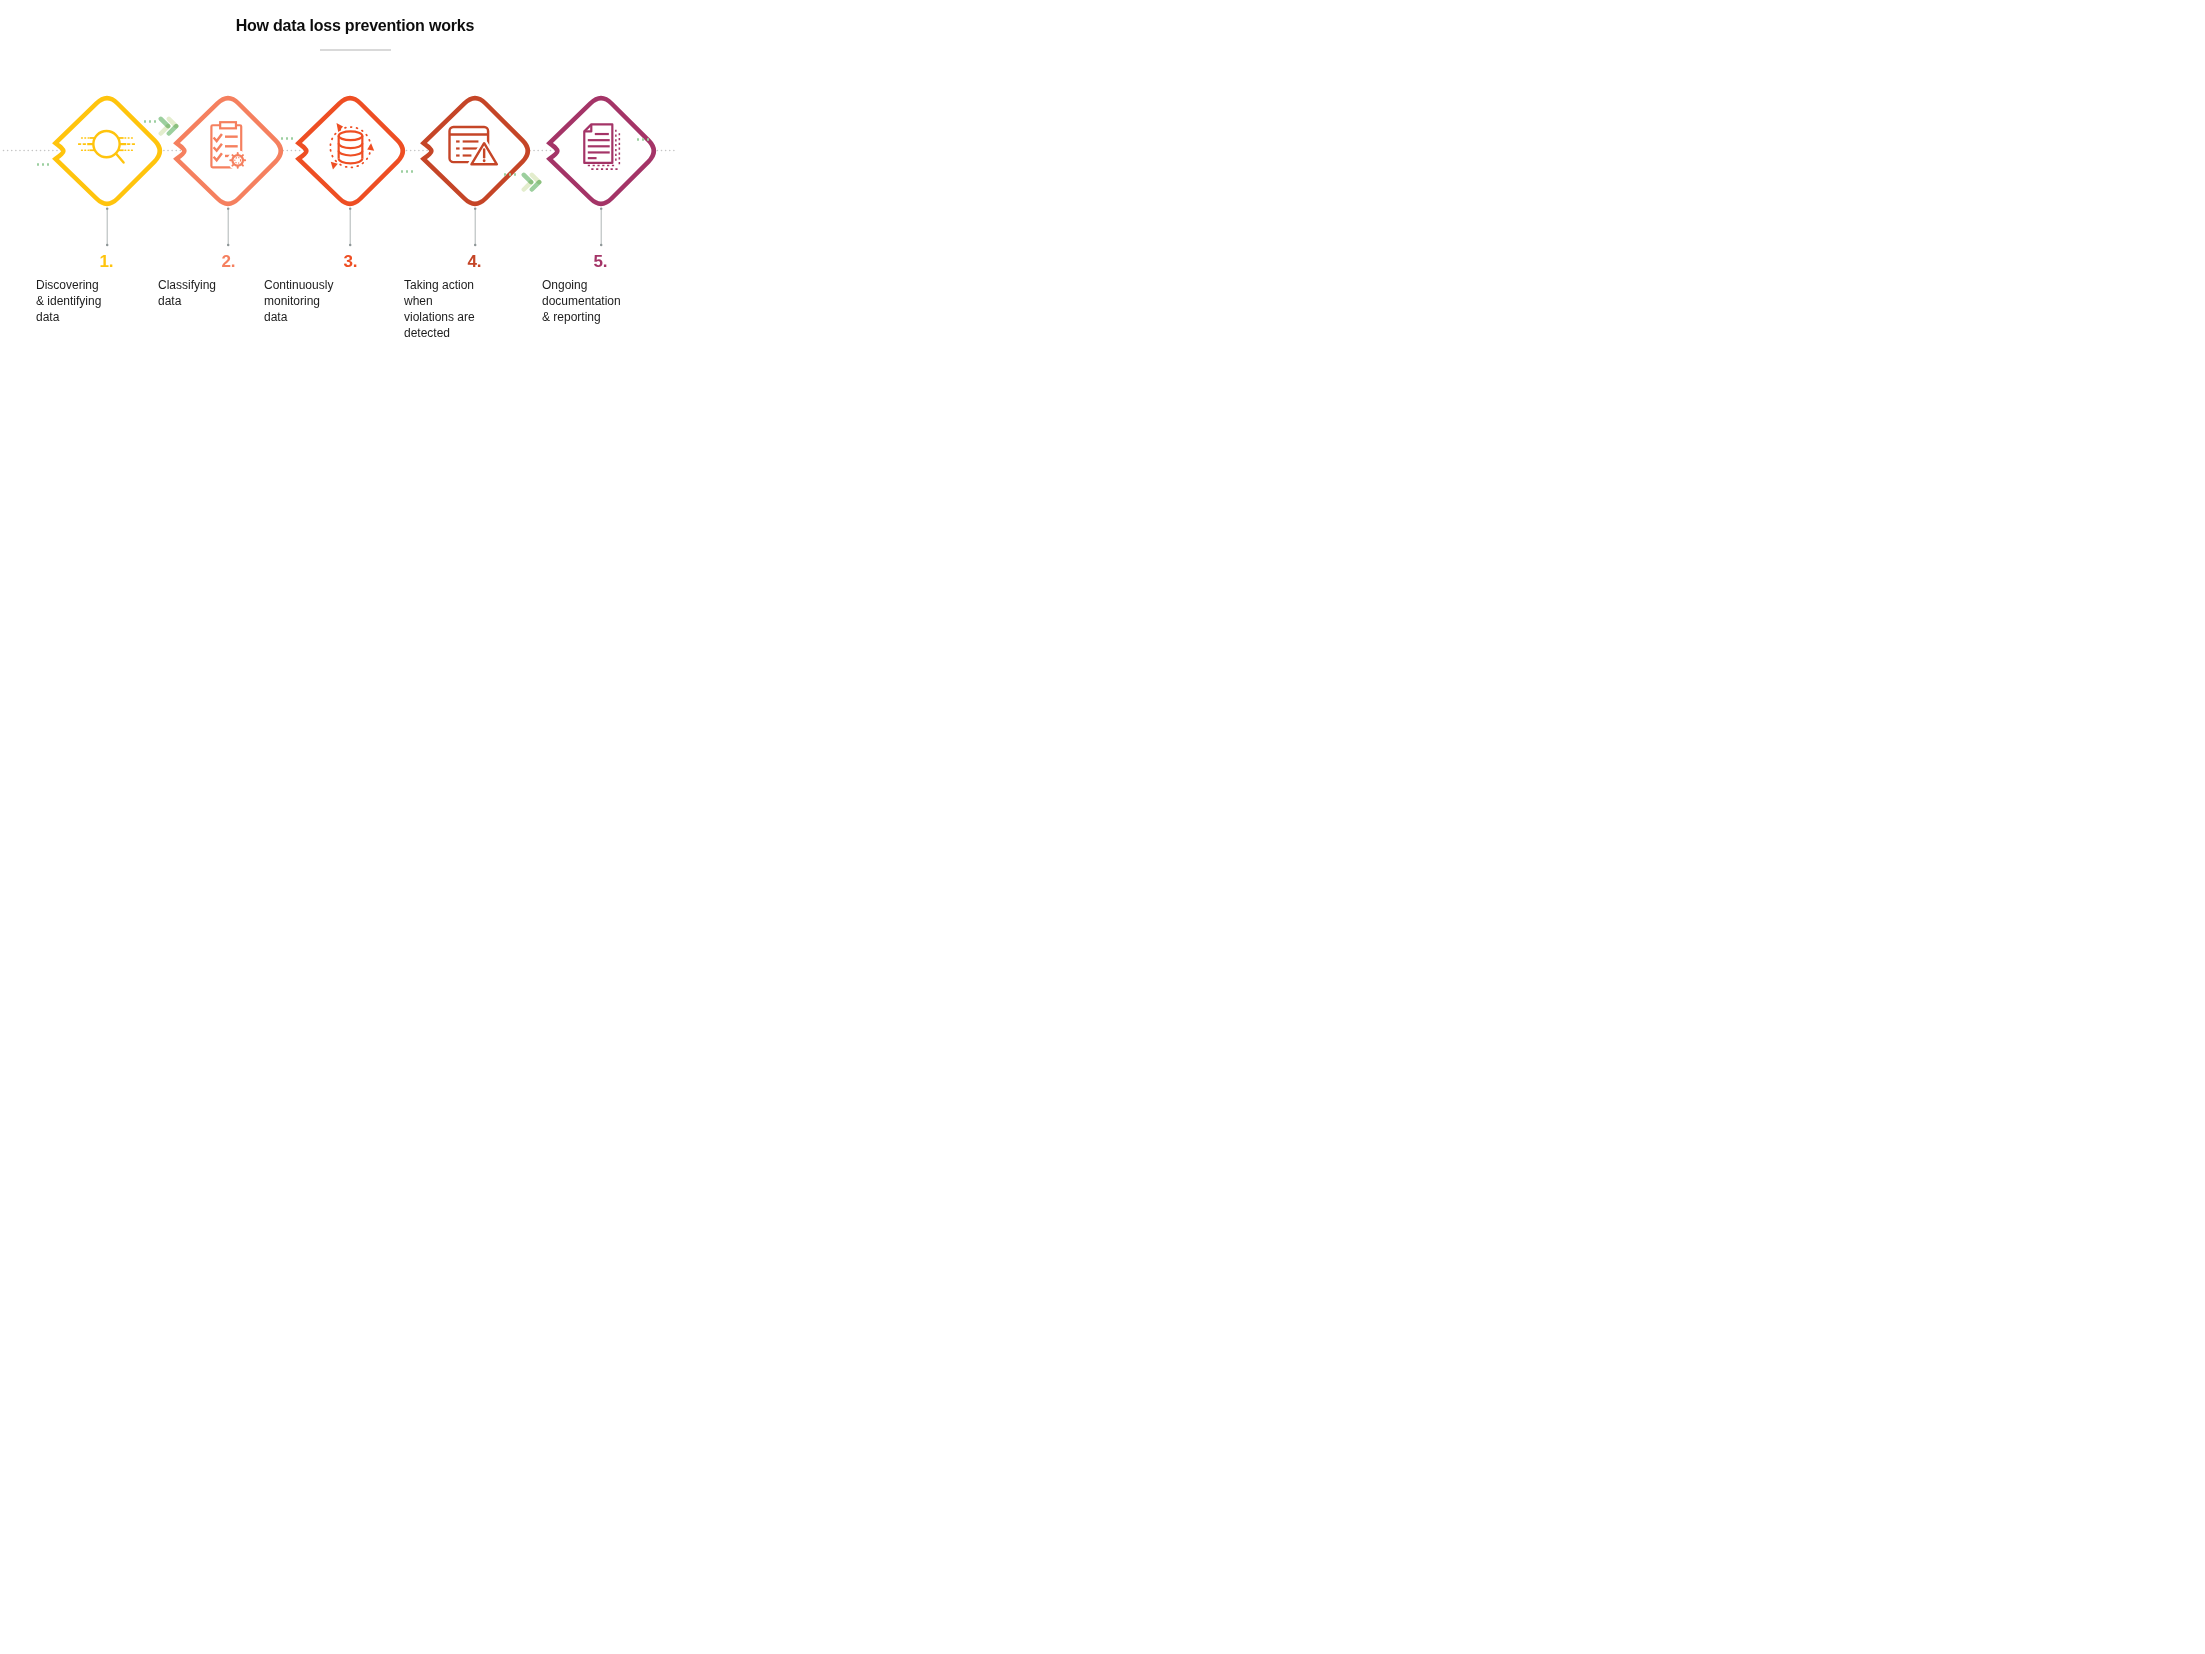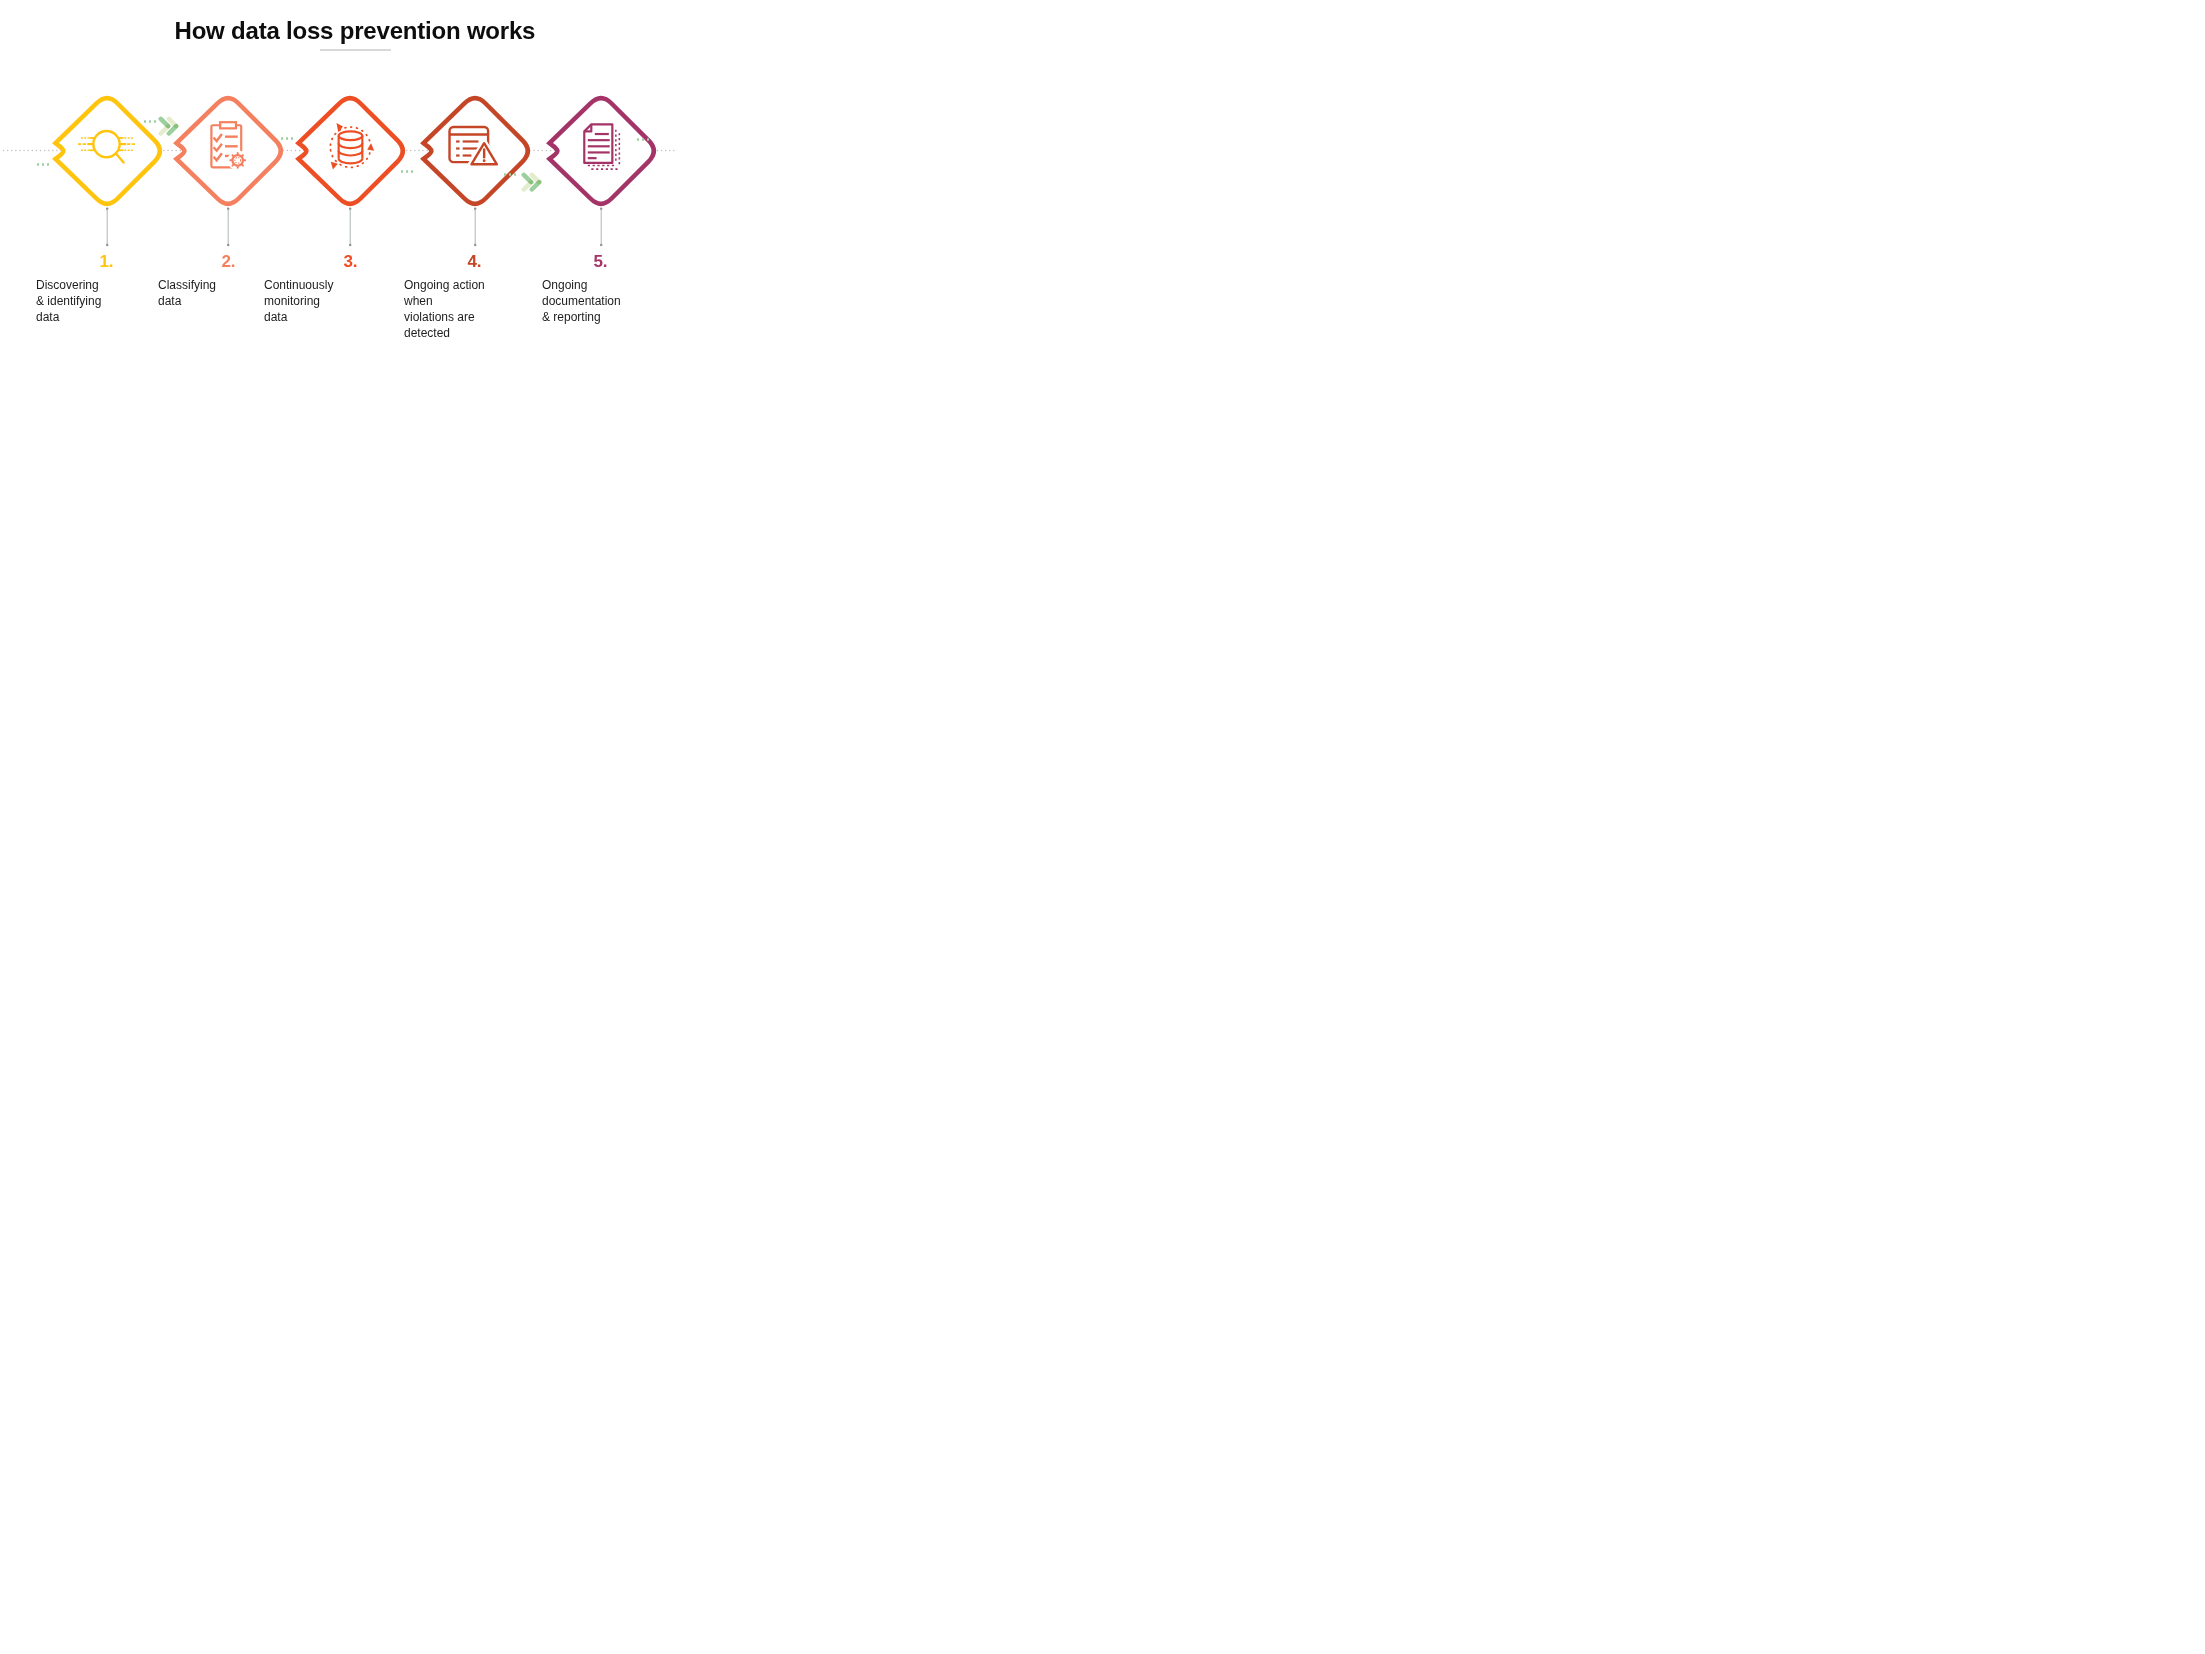--- a/index.html
+++ b/index.html
@@ -3,21 +3,21 @@
 <meta charset="utf-8">
 <style>
   html,body{margin:0;padding:0;background:#ffffff;}
   #stage{
     position:relative;width:679px;height:382px;overflow:hidden;background:#fff;
     font-family:"Liberation Sans", sans-serif;
   }
   
   .title{
     position:absolute;top:17px;left:15.4px;width:679px;text-align:center;
-    font-size:24px;font-weight:800;letter-spacing:-0.2px;color:var(--title,#0d0d0d);
+    font-size:16px;font-weight:800;letter-spacing:-0.2px;color:var(--title,#0d0d0d);
   }
   .title-underline{
     position:absolute;top:49px;left:320px;width:71px;height:2.2px;
     background:var(--underline,#d9d9d9);
   }
   
   .timeline{position:absolute;left:0;top:147px;width:679px;height:7px;z-index:1;}
   
   .step{position:absolute;}
   .diamond{position:absolute;z-index:2;}
@@ -188,21 +188,21 @@
         <line x1="87" y1="67" x2="87" y2="85" stroke-width="5.5" stroke-linecap="round"></line>
         <circle cx="87" cy="93" r="3.2" fill="currentColor" stroke="none"></circle>
       </svg>
     </div>
     <svg class="connector" style="left:473px;top:206px" width="4.4" height="42" viewBox="0 0 10 96">
       <circle cx="5" cy="6" r="2.8" fill="var(--line-gray,#8D9697)"></circle>
       <line x1="5" y1="6" x2="5" y2="89" stroke="var(--line-gray,#8D9697)" stroke-width="1.6"></line>
       <circle cx="5" cy="89" r="2.8" fill="var(--line-gray,#8D9697)"></circle>
     </svg>
     <div class="num" style="left:404px">4.</div>
-    <div class="lbl" style="left:404px">Ongoing action
+    <div class="lbl" style="left:404px">Taking action
 when
 violations are
 detected</div>
   </div>
 
   <div class="step" style="--c: #A43467;">
     <div class="diamond" style="left:535px;top:85px">
       <svg width="132" height="132" viewBox="0 0 200 200">
         <path d="M 116,28 L 172,84 Q 188,100 172,116 L 116,172 Q 100,188 84,172 L 22,112
                  C 30,106 34,103 34,100 C 34,97 30,94 22,88 L 84,28 Q 100,12 116,28 Z" fill="#ffffff" stroke="currentColor" stroke-width="6.8"></path>

